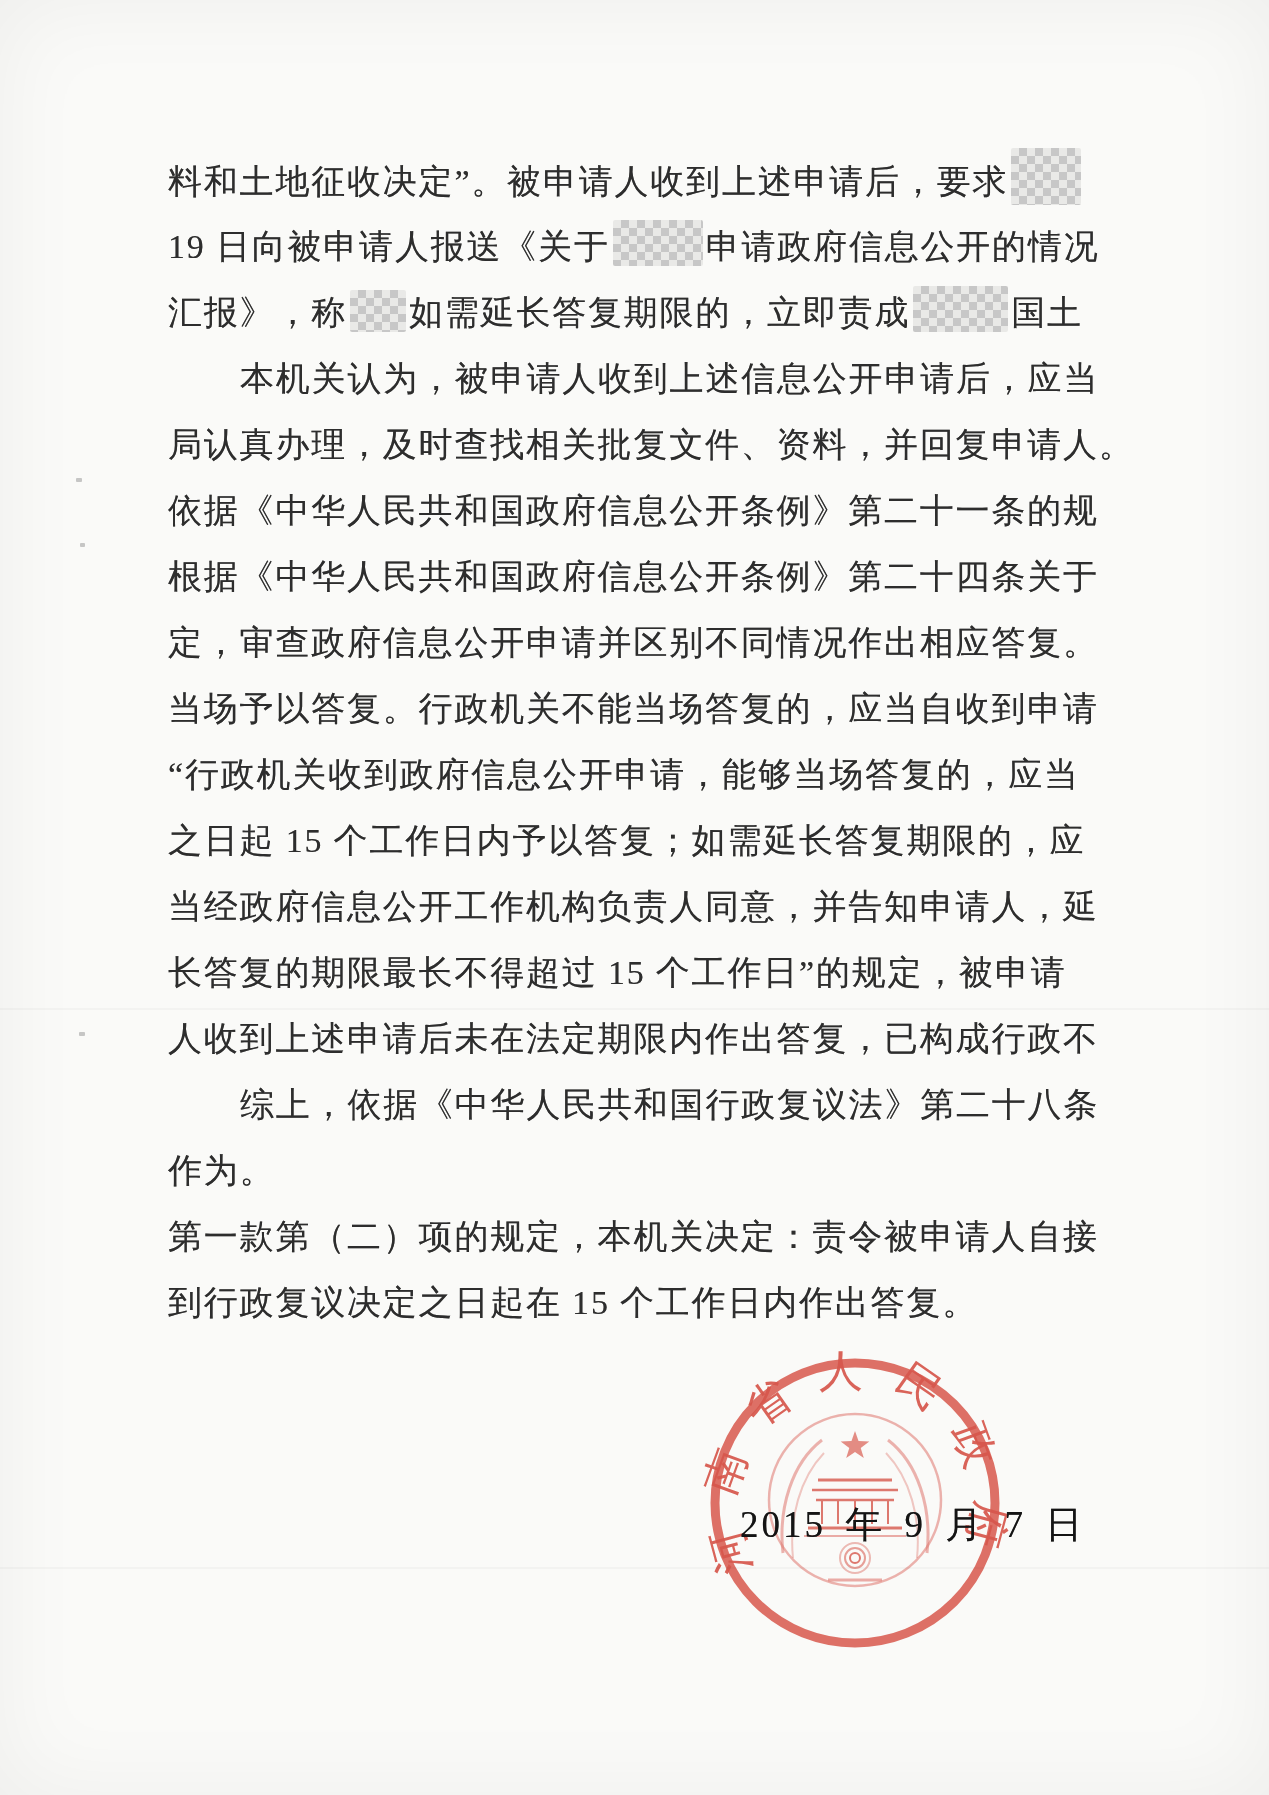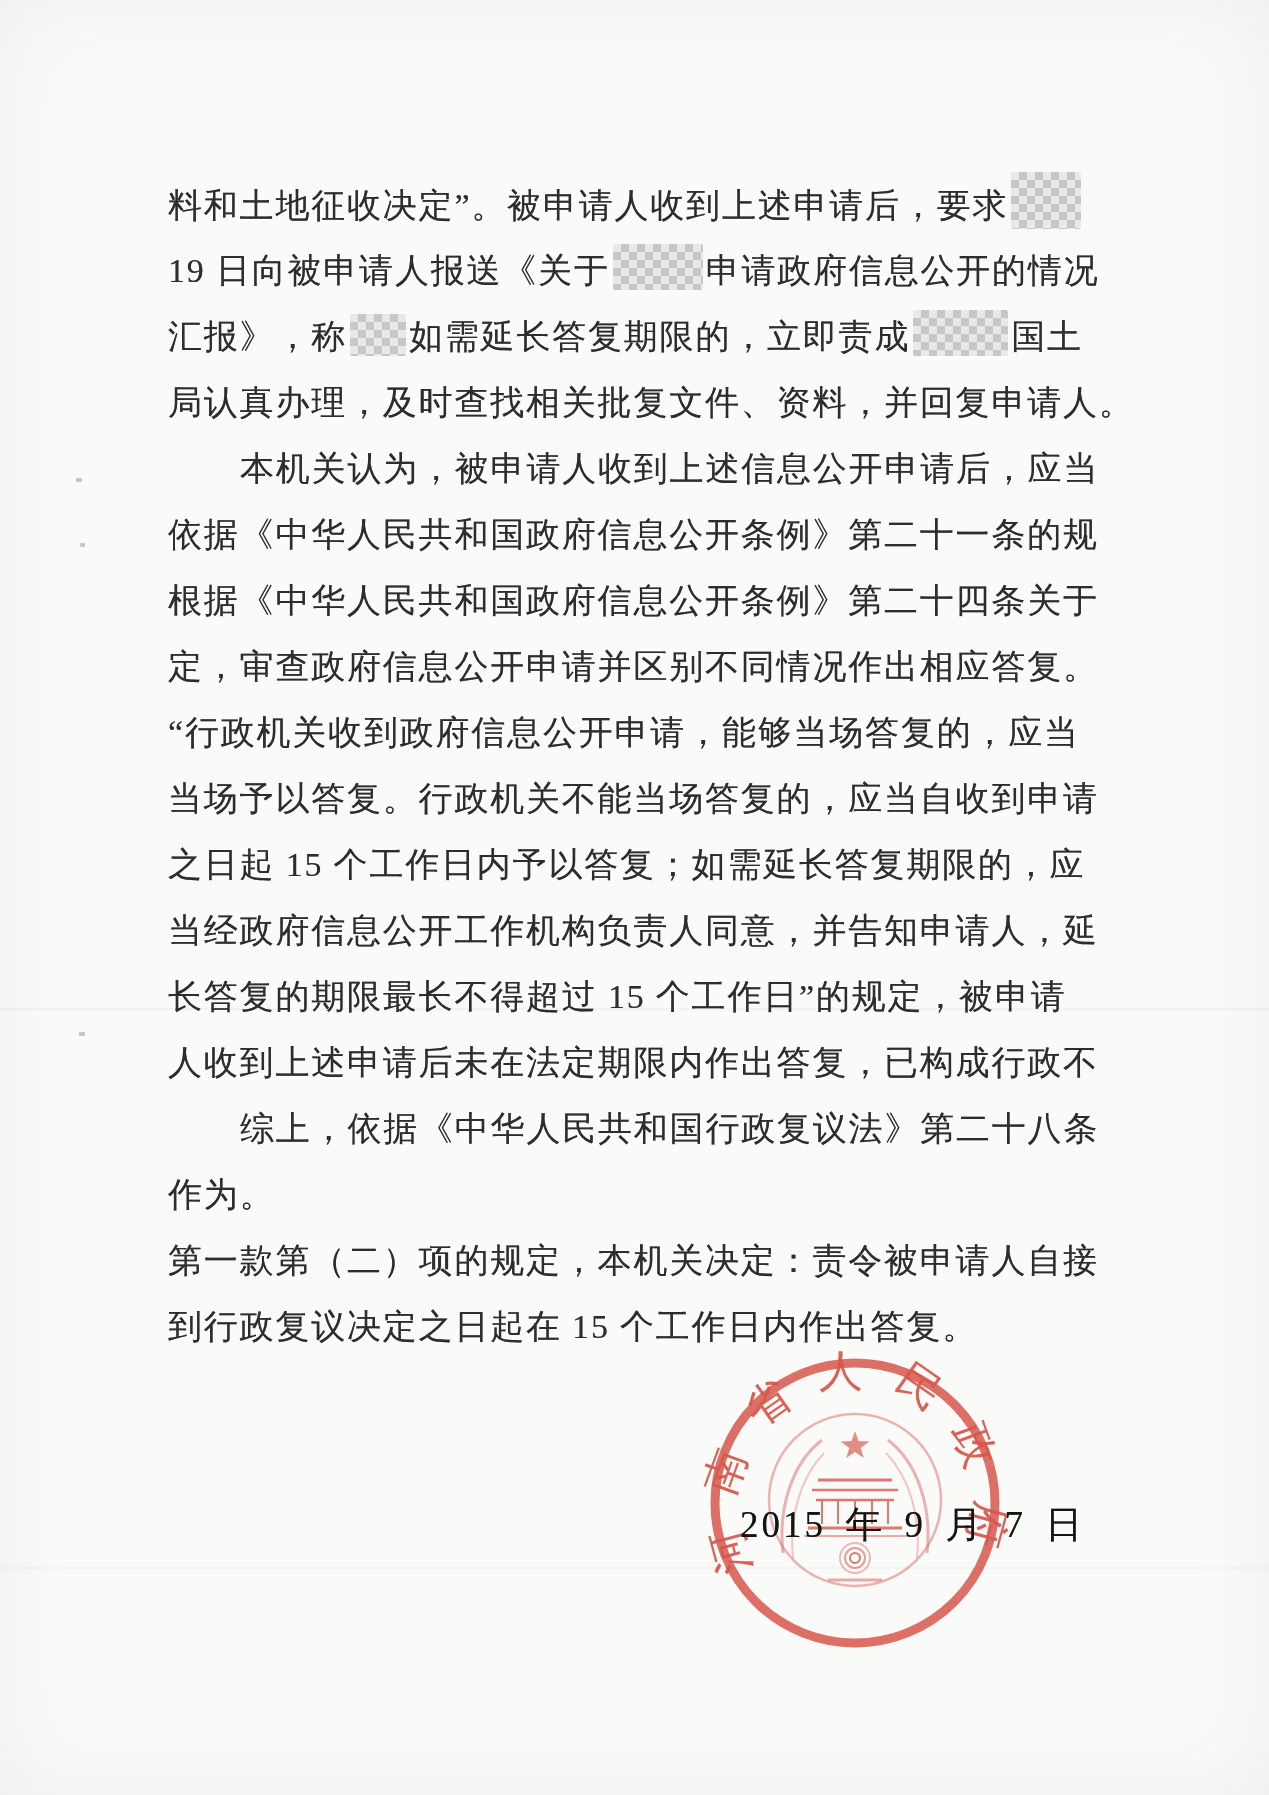--- a/index.html
+++ b/index.html
@@ -6,21 +6,21 @@
   body{
     width:1269px;height:1795px;position:relative;overflow:hidden;
     background:#fafaf8;
     box-shadow:inset 0 0 90px rgba(0,0,0,0.05);
     font-family:"Liberation Serif","DejaVu Serif",serif;
   }
   .page{position:absolute;inset:0;}
   .crease{position:absolute;left:0;width:100%;height:2px;background:rgba(0,0,0,0.028);}
   .speck{position:absolute;background:#9a9a9a;opacity:.55;border-radius:1px;}
   .text-block{
-    position:absolute;left:168px;top:172px;width:896px;
+    position:absolute;left:168px;top:148px;width:896px;
     font-size:34px;line-height:66px;letter-spacing:1.8px;color:#2d2d2d;
     text-shadow:0 0 .4px rgba(40,40,40,.55);
   }
   .line{
     height:66px;white-space:nowrap;
     text-align:justify;text-align-last:justify;
   }
   .line.end{text-align-last:left;}
   .line.indent{text-indent:72px;}
   .redact{
@@ -49,27 +49,27 @@
   <div class="crease" style="top:1008px"></div>
   <div class="crease" style="top:1567px"></div>
   <div class="speck" style="left:76px;top:478px;width:6px;height:4px"></div>
   <div class="speck" style="left:80px;top:543px;width:5px;height:4px"></div>
   <div class="speck" style="left:79px;top:1032px;width:6px;height:4px"></div>
 
   <div class="text-block">
       <div class="line"><span>料和土地征收决定”。被申请人收到上述申请后，要求</span><span class="redact" style="width: 70px; height: 57px; vertical-align: -12px;"></span></div>
       <div class="line"><span>19 日向被申请人报送《关于</span><span class="redact" style="width: 90px; height: 46px; vertical-align: -8px;"></span><span>申请政府信息公开的情况</span></div>
       <div class="line"><span>汇报》，称</span><span class="redact" style="width: 56px; height: 42px; vertical-align: -8px;"></span><span>如需延长答复期限的，立即责成</span><span class="redact" style="width: 95px; height: 46px; vertical-align: -8px;"></span><span>国土</span></div>
+      <div class="line indent"><span>本机关认为，被申请人收到上述信息公开申请后，应当</span></div>
       <div class="line end"><span>局认真办理，及时查找相关批复文件、资料，并回复申请人。</span></div>
-      <div class="line indent"><span>本机关认为，被申请人收到上述信息公开申请后，应当</span></div>
       <div class="line"><span>依据《中华人民共和国政府信息公开条例》第二十一条的规</span></div>
       <div class="line"><span>根据《中华人民共和国政府信息公开条例》第二十四条关于</span></div>
       <div class="line"><span>定，审查政府信息公开申请并区别不同情况作出相应答复。</span></div>
+      <div class="line"><span>当场予以答复。行政机关不能当场答复的，应当自收到申请</span></div>
       <div class="line"><span>“行政机关收到政府信息公开申请，能够当场答复的，应当</span></div>
-      <div class="line"><span>当场予以答复。行政机关不能当场答复的，应当自收到申请</span></div>
       <div class="line"><span>之日起 15 个工作日内予以答复；如需延长答复期限的，应</span></div>
       <div class="line"><span>当经政府信息公开工作机构负责人同意，并告知申请人，延</span></div>
       <div class="line"><span>长答复的期限最长不得超过 15 个工作日”的规定，被申请</span></div>
       <div class="line"><span>人收到上述申请后未在法定期限内作出答复，已构成行政不</span></div>
       <div class="line indent"><span>综上，依据《中华人民共和国行政复议法》第二十八条</span></div>
       <div class="line end"><span>作为。</span></div>
       <div class="line"><span>第一款第（二）项的规定，本机关决定：责令被申请人自接</span></div>
       <div class="line end"><span>到行政复议决定之日起在 15 个工作日内作出答复。</span></div>
     </div>
 

